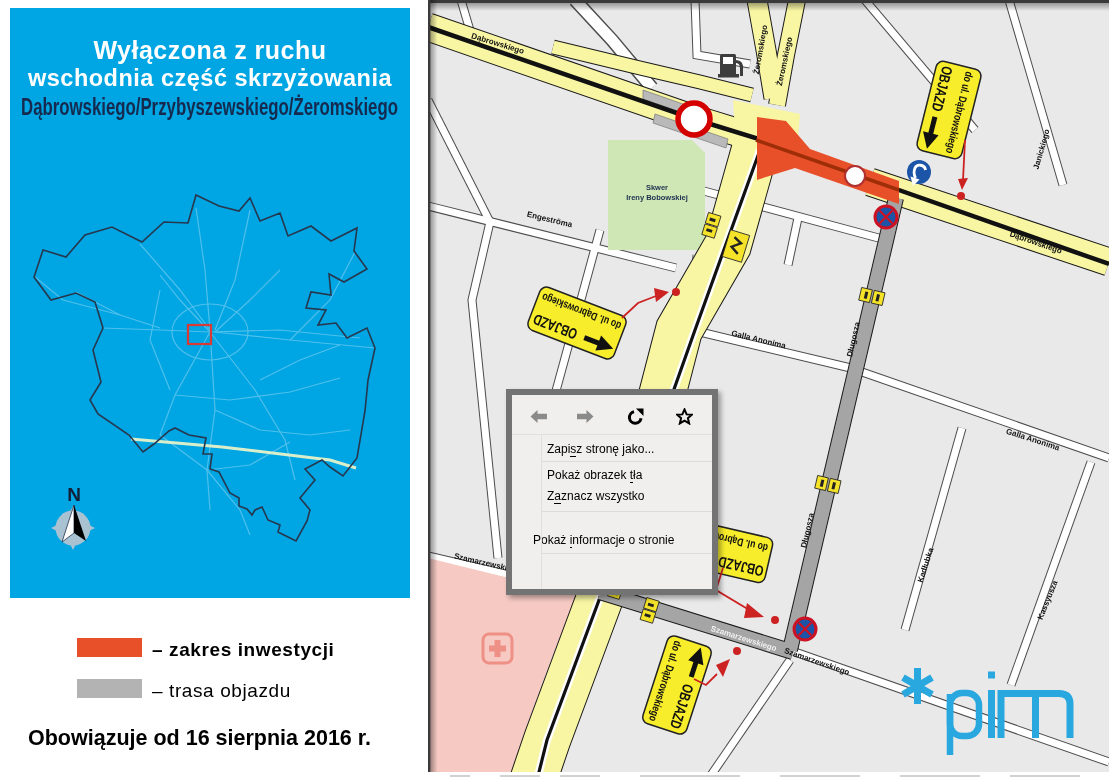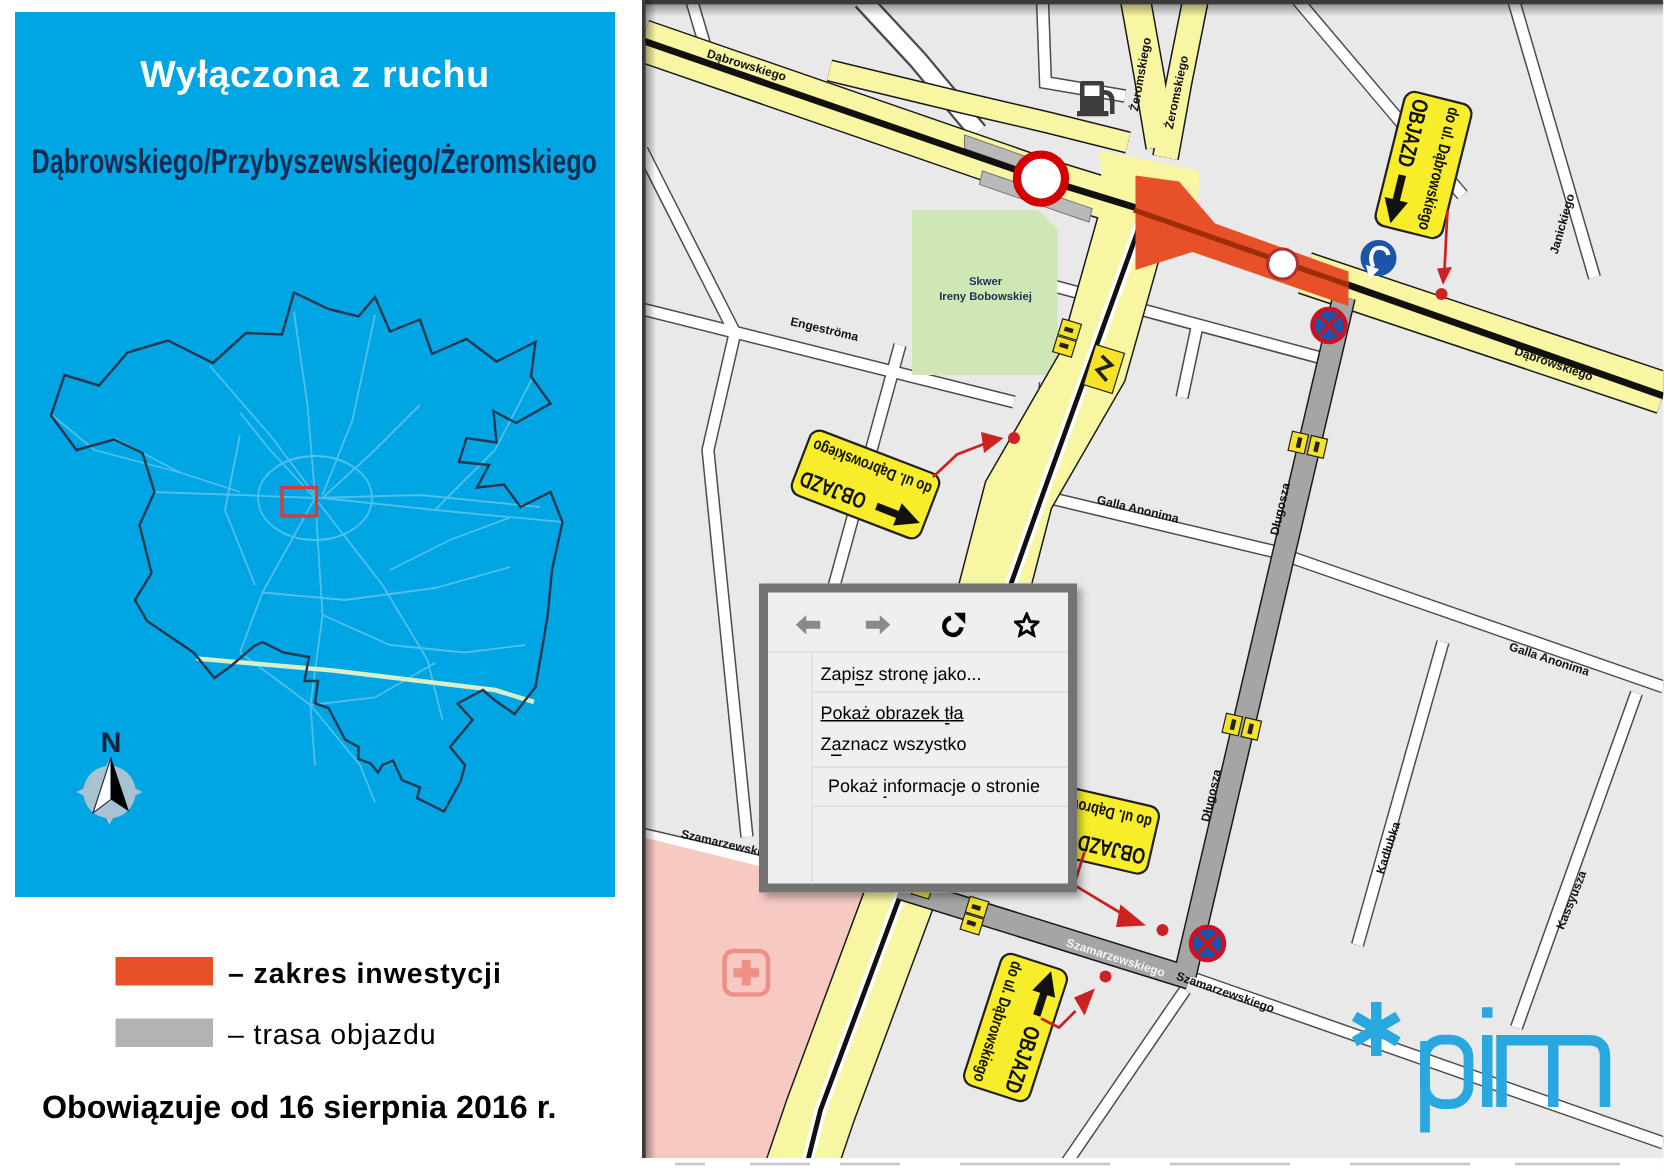--- a/index.html
+++ b/index.html
@@ -7,20 +7,21 @@
   .abs{position:absolute;}
 </style>
 </head>
 <body>
 <div style="position:relative;width:982px;height:784px;border-radius:22px;">
 
 <div class="abs" style="left:10px;top:8px;width:400px;height:590px;background:#00a5e3;"></div>
 
 <div class="abs" style="left:10px;top:36px;width:400px;text-align:center;color:#ffffff;font-size:25px;font-weight:bold;letter-spacing:0.5px;">Wyłączona z ruchu</div>
 
+<div class="abs" style="left:10px;top:65px;width:400px;text-align:center;color:#ffffff;font-size:23.5px;font-weight:bold;letter-spacing:0.5px;">wschodnia część skrzyżowania</div>
 
 <div class="abs" style="left:21px;top:94px;color:#152a4e;font-size:23px;font-weight:bold;transform:scaleX(0.73);transform-origin:0 0;white-space:nowrap;">Dąbrowskiego/Przybyszewskiego/Żeromskiego</div>
 
 <svg class="abs" style="left:10px;top:180px;" width="400" height="418" viewBox="0 0 400 418">
 
   <g fill="none" stroke="#4fc0ec" stroke-width="1.2">
     <path d="M92,148 L150,150 L200,152 L270,150 L350,158"></path>
     <path d="M130,64 L170,110 L200,150"></path>
     <path d="M186,28 L195,90 L200,150"></path>
     <path d="M240,30 L225,100 L205,150"></path>
@@ -388,27 +389,27 @@
     </svg>
   </div>
 
   <div style="position:relative;line-height:14px;">
     <div style="position:absolute;left:29px;top:0;bottom:0;width:0;border-left:1px solid #e0dfde;height:154px;"></div>
 
     <div style="padding:7px 0 5px 35px;">Zapi<span style="border-bottom:1px solid #000;">s</span>z stronę jako...</div>
 
     <div style="margin-left:30px;border-top:1px solid #dcdbda;"></div>
 
-    <div style="padding:6px 0 3px 35px;text-decoration:underline;">Pokaż obrazek <span style="border-bottom:1px solid #000;">t</span>ła</div>
+    <div style="padding:6px 0 3px 35px;">Pokaż obrazek <span style="border-bottom:1px solid #000;">t</span>ła</div>
 
     <div style="padding:4px 0 8px 35px;">Z<span style="border-bottom:1px solid #000;">a</span>znacz wszystko</div>
 
     <div style="margin-left:30px;border-top:1px solid #dcdbda;"></div>
 
 
-    <div style="padding:5px 0 6px 40px;">Pokaż <span style="border-bottom:1px solid #000;">i</span>nformacje o stronie</div>
+    <div style="padding:5px 0 6px 21px;margin-top:16px;">Pokaż <span style="border-bottom:1px solid #000;">i</span>nformacje o stronie</div>
 
     <div style="margin-left:30px;border-top:1px solid #dcdbda;"></div>
 
   </div>
 </div>
 
 </div>
 
 </body></html>

